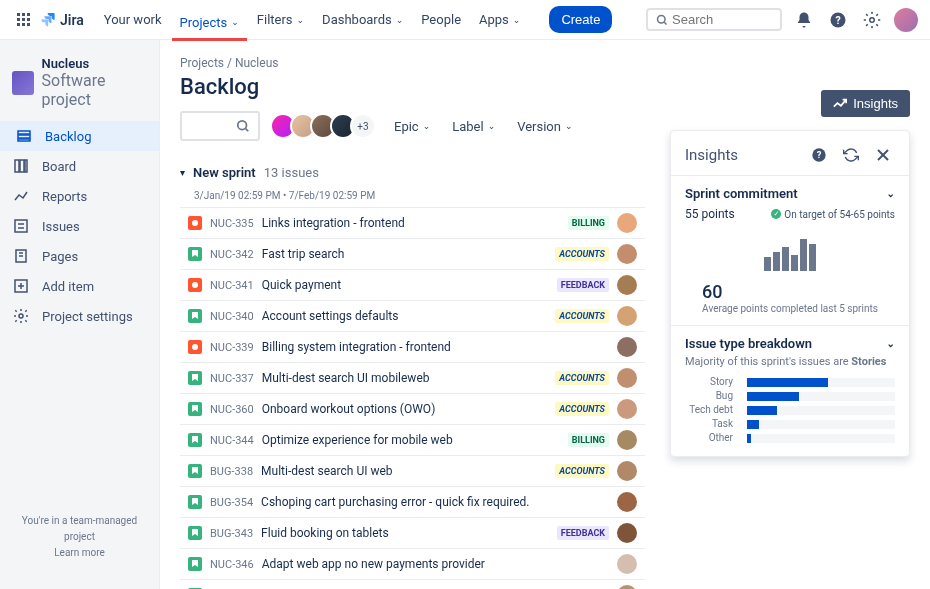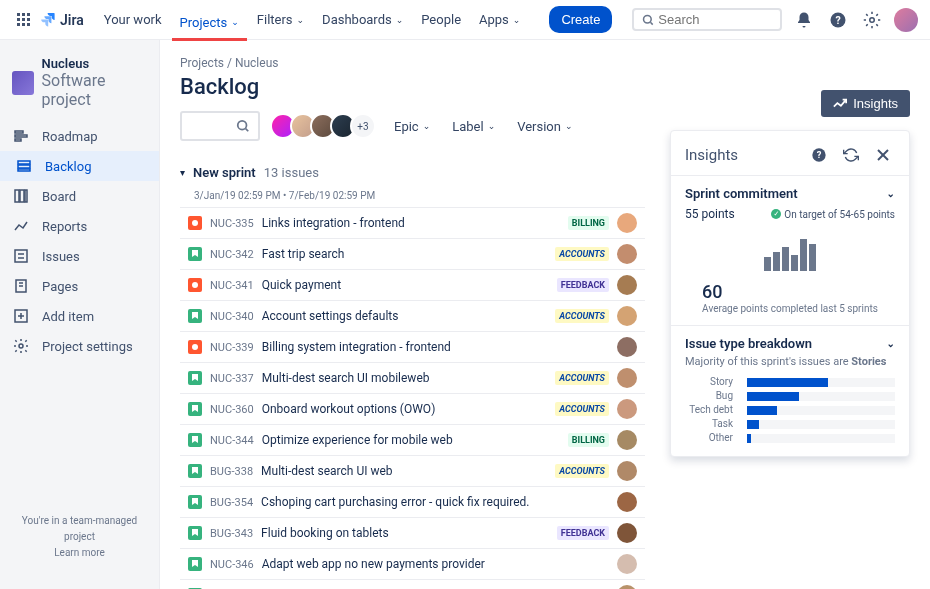--- a/index.html
+++ b/index.html
@@ -53,21 +53,21 @@
       align-items: center;
       gap: 10px;
     }
     .search-box {
       display: flex;
       align-items: center;
       background: #fff;
       border: 2px solid #DFE1E6;
       border-radius: 4px;
       padding: 2px 8px;
-      width: 150px;
+      width: 136px;
     }
     .search-box input {
       border: none;
       outline: none;
       font-size: 13px;
       width: 100%;
       margin-left: 4px;
     }
     .icon-btn {
       width: 24px;
@@ -472,30 +472,20 @@
 
   <div class="sidebar">
     <div class="project-header">
       <div class="project-icon"></div>
       <div>
         <div class="project-name">Nucleus</div>
         <div class="project-type">Software project</div>
       </div>
     </div>
     <div id="sidebar-items">
-        <div class="sidebar-item">
-          <span class="icon">
-            <svg width="16" height="16" viewBox="0 0 16 16" fill="none" stroke="currentColor" stroke-width="1.5">
-              <rect x="2" y="3" width="8" height="2"></rect>
-              <rect x="2" y="7" width="12" height="2"></rect>
-              <rect x="2" y="11" width="6" height="2"></rect>
-            </svg>
-          </span>
-          <span>Roadmap</span>
-        </div>
         <div class="sidebar-item active">
           <span class="icon">
             <svg width="16" height="16" viewBox="0 0 16 16" fill="none" stroke="currentColor" stroke-width="1.5">
               <rect x="2" y="3" width="12" height="3"></rect>
               <rect x="2" y="7" width="12" height="3"></rect>
               <rect x="2" y="11" width="12" height="2"></rect>
             </svg>
           </span>
           <span>Backlog</span>
         </div>

